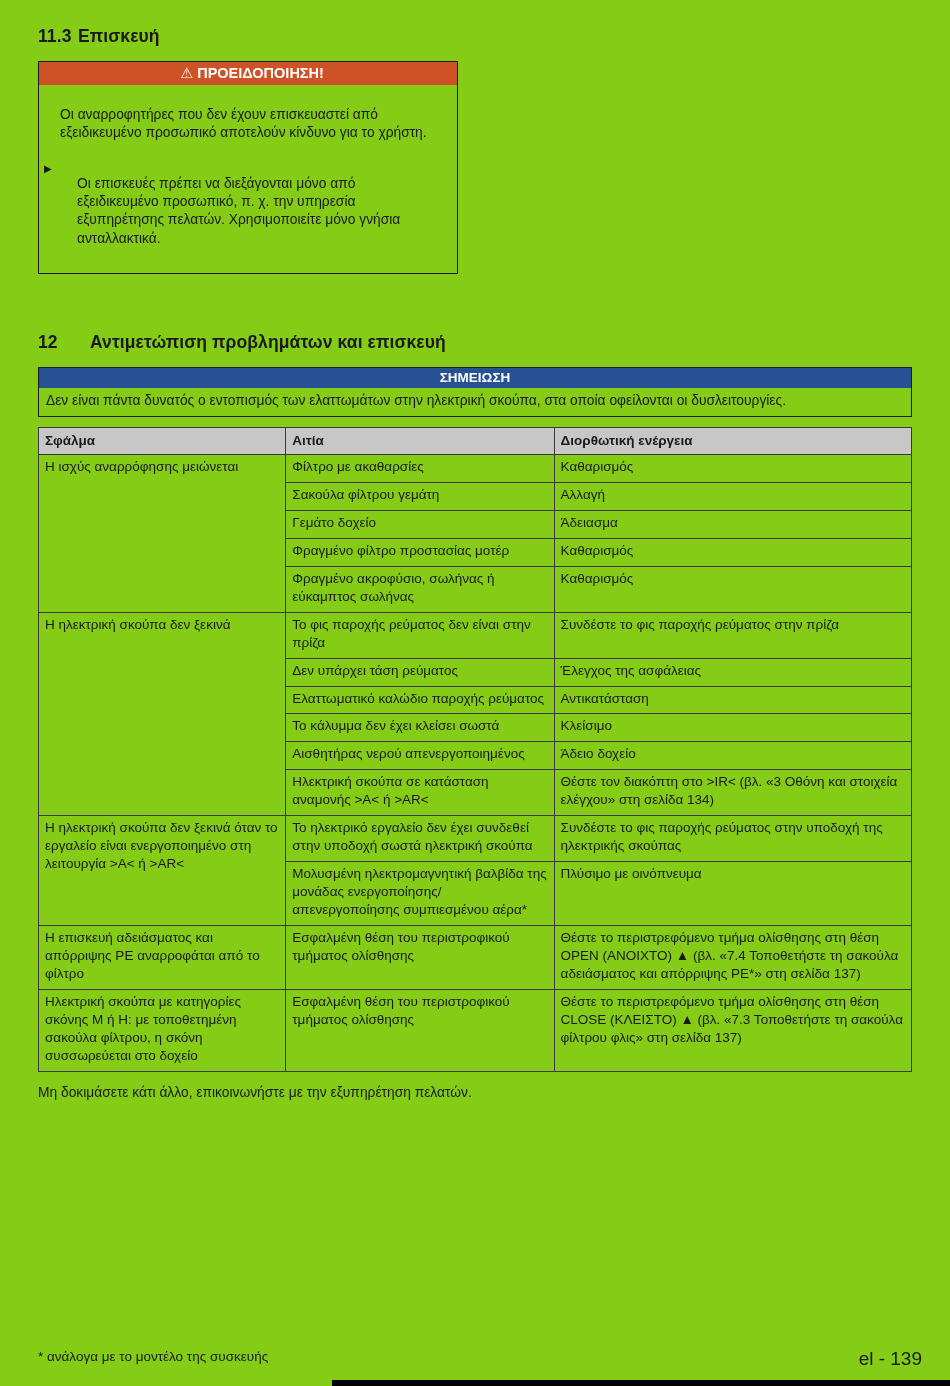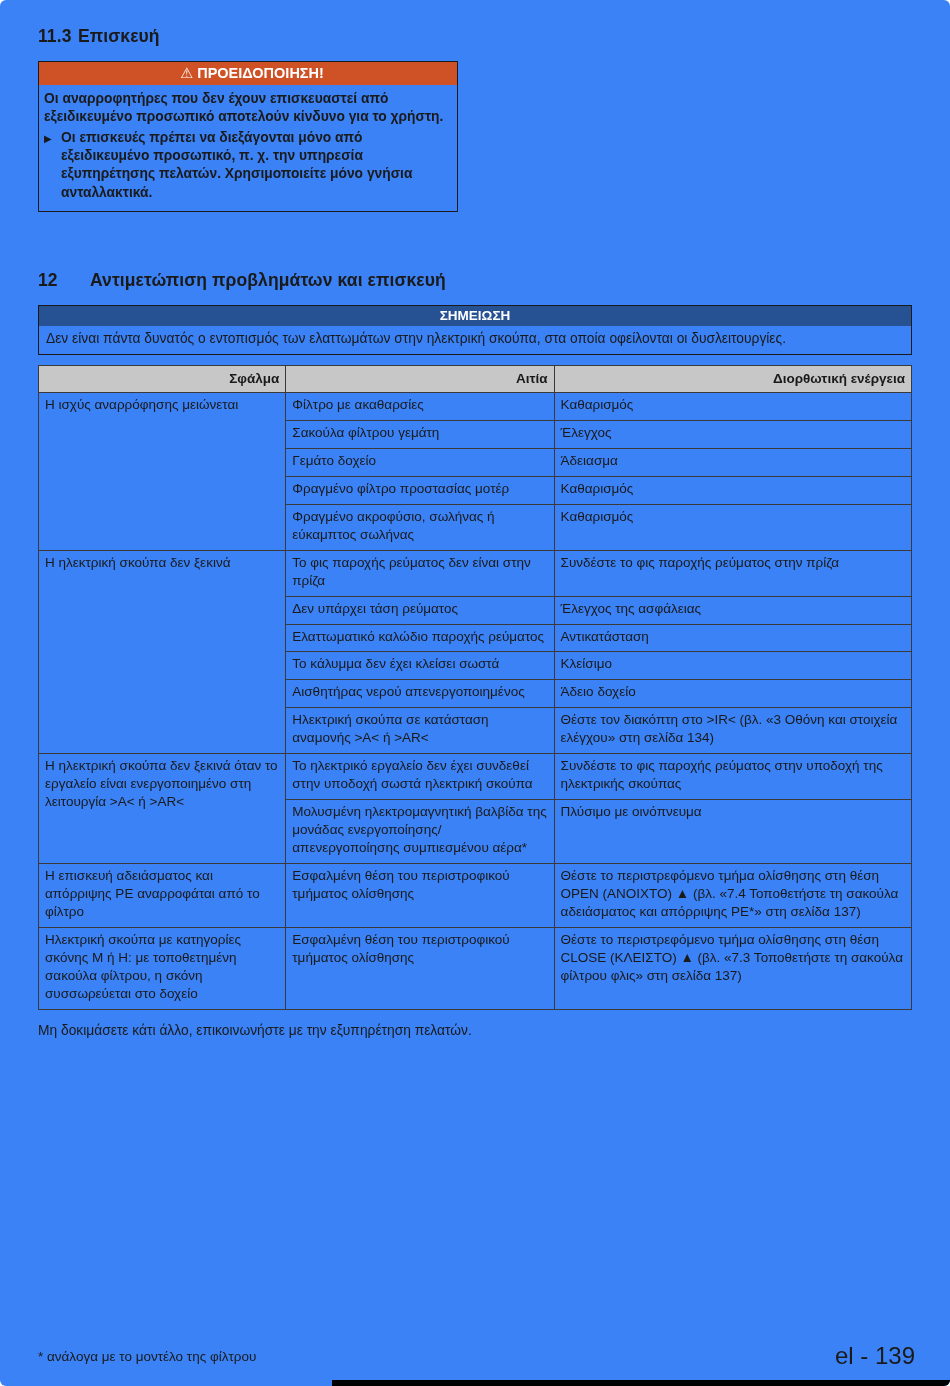--- a/index.html
+++ b/index.html
@@ -5,24 +5,23 @@
   * { margin:0; padding:0; box-sizing:border-box; }
   html, body { background:#ffffff; }
   body {
     font-family:"Liberation Sans","DejaVu Sans",sans-serif;
     color:#1a1a1a;
   }
   .page {
     position:relative;
     width:950px; height:1386px;
     margin:0 auto;
-    background:#3b82f6;
+    background:#84cc16;
     padding:26px 38px 0 38px;
     overflow:hidden;
-    border-radius:6px;
   }
   .sec-h { font-weight:bold; font-size:17.5px; letter-spacing:0.1px; }
   .sec-h .num { display:inline-block; }
   .h1 { margin-bottom:14px; }
   .h1 .num { min-width:40px; }
   .h2 { margin-bottom:14px; }
   .h2 .num { min-width:52px; }
 
   .warnbox {
     width:420px;
@@ -35,21 +34,21 @@
     font-weight:bold;
     font-size:14.5px;
     text-align:center;
     padding:3px 0 4px 8px;
   }
   .warnbody {
     padding:5px 8px 9px 5px;
     font-size:13.8px;
     line-height:1.33;
   }
-  .warnbody p { margin:0;font-weight:bold; }
+  .warnbody p { margin:16px; }
   .bullet-row { display:flex; margin-top:2px; }
   .bullet-glyph { flex:none; width:17px; font-size:10px; padding-top:3px; }
   .bullet-text { flex:1; }
 
   .notebox {
     border:1px solid #1a1a1a;
     margin-bottom:10px;
   }
   .notehead {
     background:var(--note-header-bg,#265294);
@@ -77,35 +76,34 @@
     padding:3px 6px 6px 6px;
     vertical-align:top;
     text-align:left;
     word-wrap:break-word;
   }
   .ts th {
     background:var(--table-header-bg,#c7c7c7);
     font-weight:bold;
     padding-top:4px;
     padding-bottom:4px;
-    text-align:right;
   }
   .col-error  { width:247px; }
   .col-cause  { width:268px; }
   .col-action { width:357px; }
 
   .closing { margin-top:13px; font-size:13.8px; }
 
   .footnote {
     position:absolute; left:38px; bottom:22px;
     font-size:13.5px;
   }
   .pagenum {
-    position:absolute; right:35px; bottom:16px;
-    font-size:24px;
+    position:absolute; right:28px; bottom:16px;
+    font-size:19px;
   }
   .scanbar {
     position:absolute; left:332px; right:0; bottom:0;
     height:6px; background:#000000;
   }
 </style>
 </head>
 <body>
 
 <div class="page">
@@ -151,21 +149,21 @@
       </tr>
     </thead>
     <tbody>
         <tr>
           <td rowspan="5">Η ισχύς αναρρόφησης μειώνεται</td>
           <td>Φίλτρο με ακαθαρσίες</td>
           <td>Καθαρισμός</td>
         </tr>
         <tr>
           <td>Σακούλα φίλτρου γεμάτη</td>
-          <td>Έλεγχος</td>
+          <td>Αλλαγή</td>
         </tr>
         <tr>
           <td>Γεμάτο δοχείο</td>
           <td>Άδειασμα</td>
         </tr>
         <tr>
           <td>Φραγμένο φίλτρο προστασίας μοτέρ</td>
           <td>Καθαρισμός</td>
         </tr>
         <tr>
@@ -214,17 +212,17 @@
         <tr>
           <td rowspan="1">Ηλεκτρική σκούπα με κατηγορίες σκόνης M ή H: με τοποθετημένη σακούλα φίλτρου, η σκόνη συσσωρεύεται στο δοχείο</td>
           <td>Εσφαλμένη θέση του περιστροφικού τμήματος ολίσθησης</td>
           <td>Θέστε το περιστρεφόμενο τμήμα ολίσθησης στη θέση CLOSE (ΚΛΕΙΣΤΟ) ▲  (βλ. «7.3 Τοποθετήστε τη σακούλα φίλτρου φλις» στη σελίδα 137)</td>
         </tr>
       </tbody>
   </table>
 
   <p class="closing">Μη δοκιμάσετε κάτι άλλο, επικοινωνήστε με την εξυπηρέτηση πελατών.</p>
 
-  <p class="footnote">* ανάλογα με το μοντέλο της φίλτρου</p>
+  <p class="footnote">* ανάλογα με το μοντέλο της συσκευής</p>
   <p class="pagenum">el - 139</p>
   <div class="scanbar"></div>
 
 </div>
 
 </body></html>

